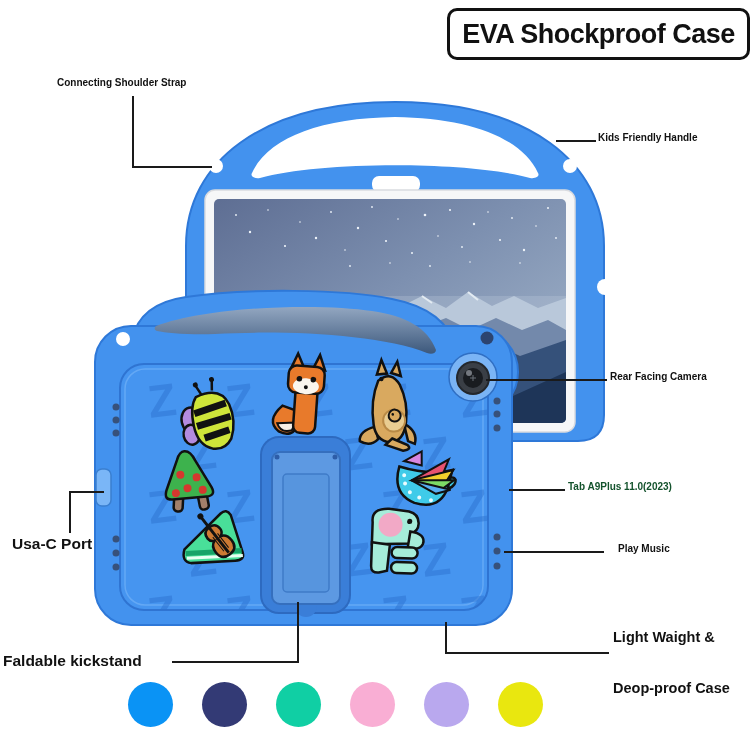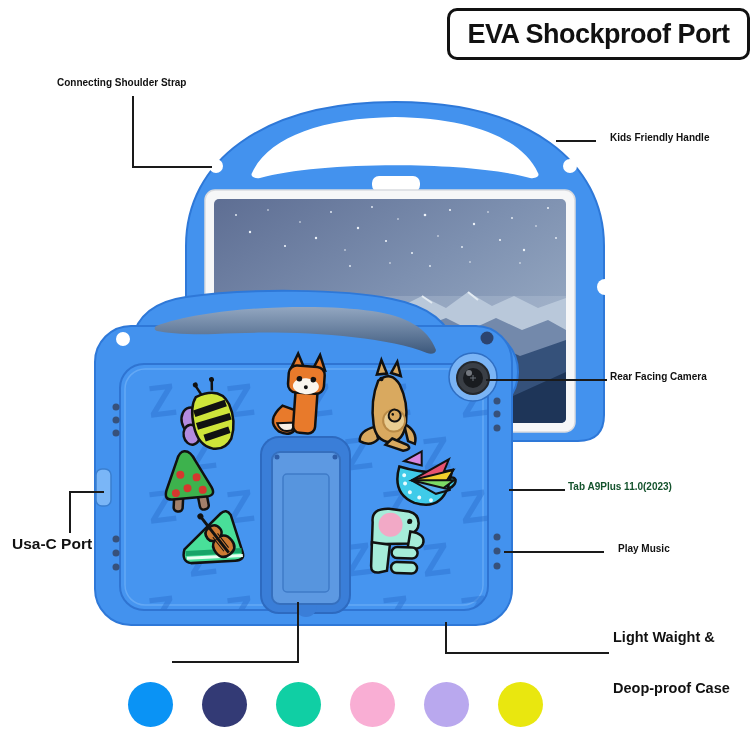--- a/index.html
+++ b/index.html
@@ -275,30 +275,31 @@
   <div class="callout" style="left:509px;top:489px;width:56px;height:2px;"></div>
   <div class="callout" style="left:504px;top:551px;width:100px;height:2px;"></div>
   <div class="callout" style="left:445px;top:622px;width:2px;height:32px;"></div>
   <div class="callout" style="left:445px;top:652px;width:164px;height:2px;"></div>
   <div class="callout" style="left:69px;top:491px;width:35px;height:2px;"></div>
   <div class="callout" style="left:69px;top:491px;width:2px;height:42px;"></div>
   <div class="callout" style="left:172px;top:661px;width:127px;height:2px;"></div>
   <div class="callout" style="left:297px;top:602px;width:2px;height:61px;"></div>
 
   <div id="title-box">
-    <span>EVA Shockproof Port</span>
+    <span>EVA Shockproof Case</span>
   </div>
   <div class="lbl lbl-13" style="left:57px;top:77px;">Connecting Shoulder Strap</div>
-  <div class="lbl lbl-13" style="left:598px;top:132px;margin-left:12px;">Kids Friendly Handle</div>
+  <div class="lbl lbl-13" style="left:598px;top:132px;">Kids Friendly Handle</div>
   <div class="lbl lbl-13" style="left:610px;top:371px;">Rear Facing Camera</div>
   <div class="lbl lbl-13" style="left: 568px; top: 481px; color: #14532d;">Tab A9Plus 11.0(2023)</div>
   <div class="lbl lbl-13" style="left:618px;top:543px;">Play Music</div>
   <div class="lbl lbl-14" style="left:613px;top:629px;">Light Waight &amp;</div>
   <div class="lbl lbl-14" style="left:613px;top:660px;margin-top:20px;">Deop-proof Case</div>
   <div class="lbl lbl-15" style="left:12px;top:535px;text-align:right;">Usa-C Port</div>
+  <div class="lbl lbl-15" style="left:3px;top:652px;">Faldable kickstand</div>
 
   <div id="swatch-row">
       <div class="swatch" style="background: rgb(10, 147, 245);"></div>
       <div class="swatch" style="background: rgb(51, 58, 117);"></div>
       <div class="swatch" style="background: rgb(16, 207, 164);"></div>
       <div class="swatch" style="background: rgb(249, 174, 212);"></div>
       <div class="swatch" style="background: rgb(185, 168, 238);"></div>
       <div class="swatch" style="background: rgb(233, 231, 15);"></div>
     </div>
 </div>

